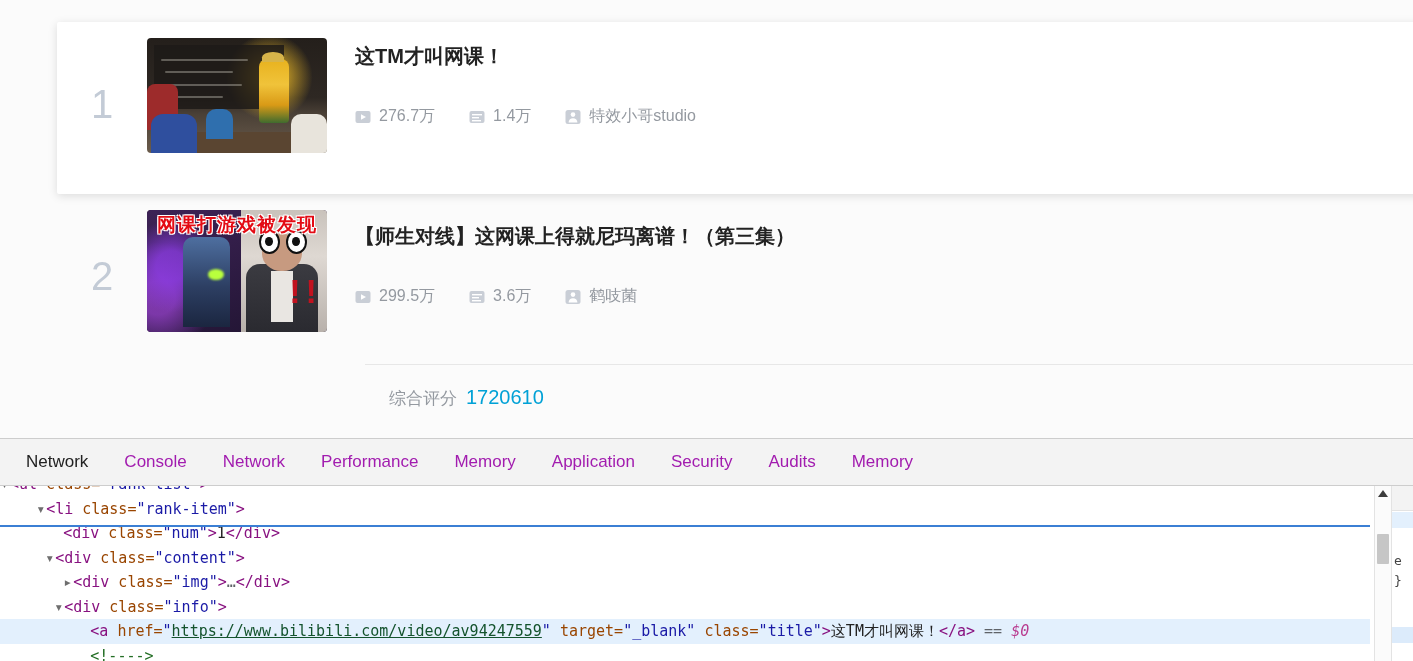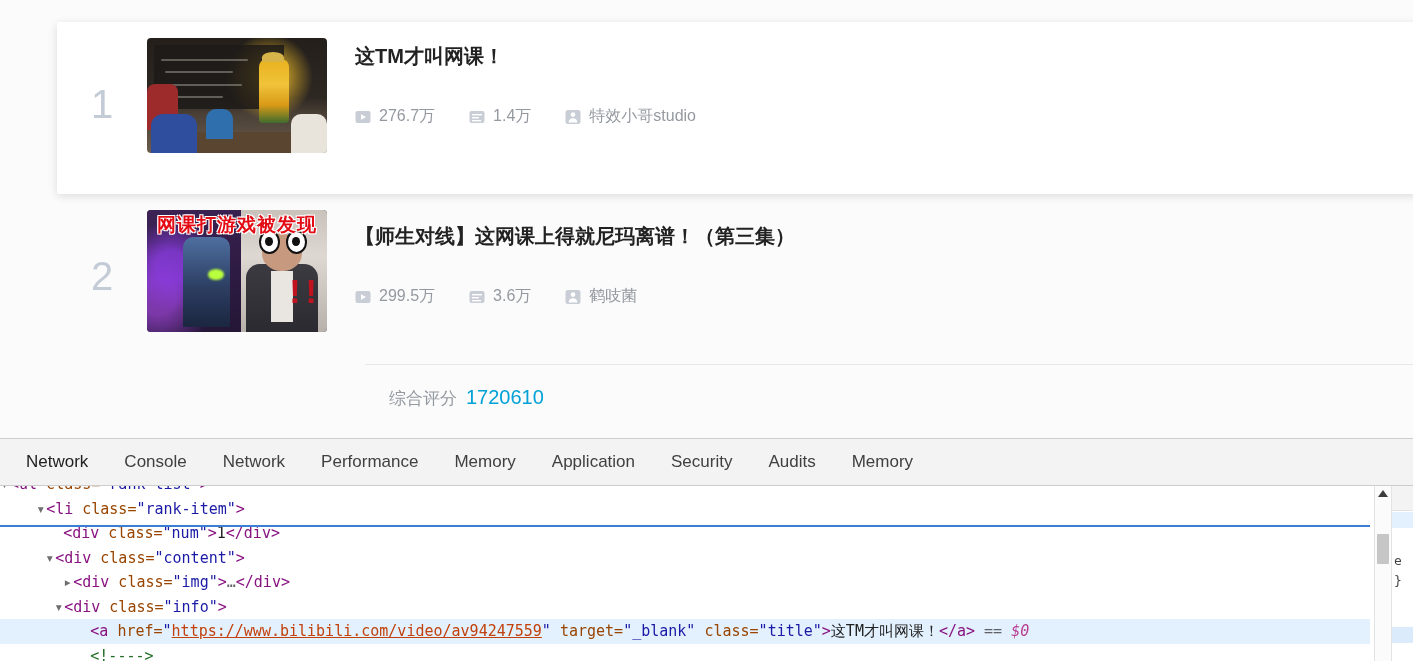--- a/index.html
+++ b/index.html
@@ -117,33 +117,33 @@
   
   .score-sep{position:absolute;left:365px;top:364px;width:1048px;height:1px;background:#e7e7e7;}
   .score-row{position:absolute;left:365px;top:386px;display:flex;align-items:baseline;}
   .score-title{font-size:20px;font-weight:bold;color:#222;white-space:nowrap;}
   .score-label{font-size:17px;color:#9499a0;margin-left:24px;white-space:nowrap;}
   .score-value{font-size:20px;color:#00a1d6;margin-left:9px;white-space:nowrap;}
 
   
   .devtools{position:absolute;left:0;top:438px;width:1413px;height:223px;background:#ffffff;border-top:1px solid #cdcdcd;box-sizing:border-box;}
   .dt-tabs{height:47px;background:#f3f3f3;border-bottom:1px solid #cdcdcd;display:flex;align-items:center;padding-left:8px;box-sizing:border-box;}
-  .dt-tab{font-size:17px;color:#404040;padding:0 18px;line-height:46px;cursor:default;white-space:nowrap;}
+  .dt-tab{font-size:17px;color:#a21caf;padding:0 18px;line-height:46px;cursor:default;white-space:nowrap;}
   .dt-tab.active{color:#222;}
 
   .dt-body{position:relative;height:175px;background:#fff;overflow:hidden;}
   .dom-pane{position:absolute;left:0;top:0;width:1370px;height:175px;overflow:hidden;
     font-family:"DejaVu Sans Mono","Liberation Mono",monospace;font-size:15px;line-height:24.5px;color:#222;}
   .dom-line{white-space:pre;height:24.5px;}
   .dom-line.sel{background:#e3f0fd;}
   .dom-line.clip-top{margin-top:-14px;}
   .tw{color:#881280;}          
   .at{color:#994500;text-align:right;}          
   .av{color:#1a1aa6;}          
-  .link{color:#c2410c;text-decoration:underline;text-align:right;}
+  .link{color:#14532d;text-decoration:underline;text-align:right;}
   .txt{color:#222;}
   .cmt{color:#236e25;}
   .pn{color:#5f6368;}
   .tri{color:#6e6e6e;display:inline-block;width:10px;}
   .dollar{color:#b93b8f;font-style:italic;}
 
   .blue-underline{position:absolute;left:0;top:39px;width:1370px;height:2px;background:#3b7fd4;}
 
   
   .vscroll{position:absolute;right:22px;top:0;width:17px;height:175px;background:#fbfbfb;border-left:1px solid #e3e3e3;box-sizing:border-box;}

